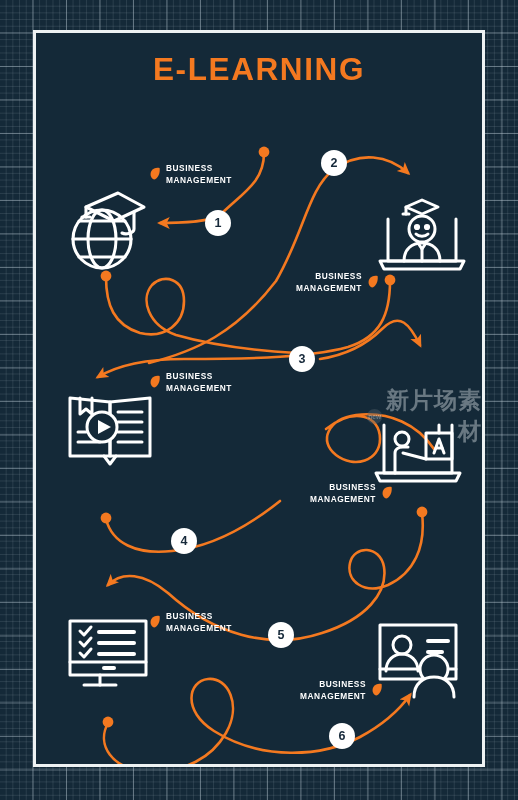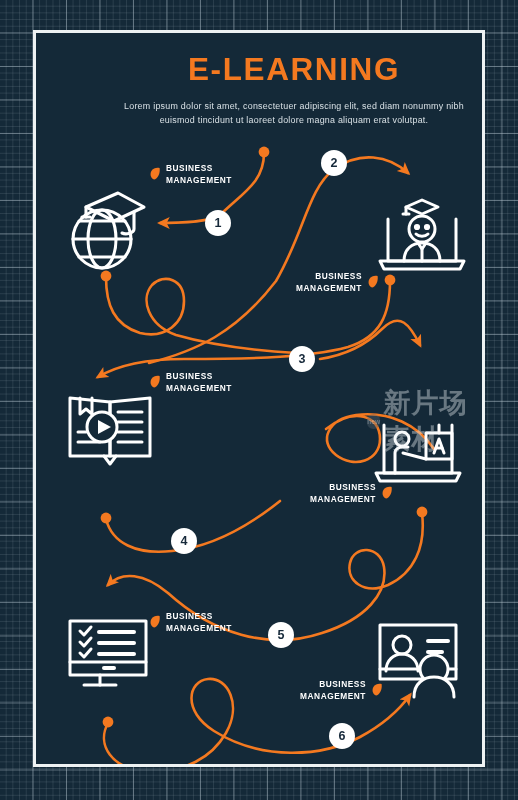--- a/index.html
+++ b/index.html
@@ -25,21 +25,21 @@
   
   #poster{
     position:absolute;
     left:33px;top:30px;width:452px;height:737px;
     background:#142938;
     border:3px solid #EEF2F3;
     box-sizing:border-box;
     overflow:hidden;
   }
   
-  #header{position:absolute;left:0;top:0;width:100%;text-align:center;padding-left:35px;}
+  #header{position:absolute;left:0;top:0;width:100%;text-align:center;}
   #poster-title{
     margin:0;padding-top:21px;
     color:#F47920;
     font-size:31.5px;font-weight:bold;
     letter-spacing:1.6px;
     line-height:1;
   }
   #poster-subtitle{
     margin:0;padding:13px 40px 0 40px;
     color:#D8E0E5;
@@ -83,34 +83,33 @@
     opacity:.40;pointer-events:none;
   }
   #watermark .wm-badge{
     width:19px;height:15px;border-radius:8px/7px;
     background:#55636d;color:#dfe6ea;
     font-size:6.6px;font-weight:bold;
     display:flex;align-items:center;justify-content:center;
     font-family:"Liberation Sans",sans-serif;
   }
   #watermark .wm-text{
-    color:#e8eef1;font-size:27px;font-weight:bold;
-    font-family:"DejaVu Sans",sans-serif;letter-spacing:1px;
+    color:#e8eef1;font-size:23px;font-weight:bold;
+    font-family:"DejaVu Sans",sans-serif;letter-spacing:1px;text-align:right;
   }
 </style>
 </head>
 <body>
 
 <div id="grid-bg"></div>
 
 <div id="poster">
 
   <div id="header">
     <h1 id="poster-title">E-LEARNING</h1>
-    <p id="poster-subtitle">Lorem ipsum dolor sit amet, consectetuer adipiscing elit, sed diam nonummy nibh euismod tincidunt ut laoreet dolore magna aliquam erat volutpat.</p>
   </div>
 
   <svg id="paths-layer" viewBox="0 0 452 737">
     <defs>
       <marker id="arrow" viewBox="0 0 10 10" refX="7.2" refY="5" markerWidth="5.2" markerHeight="5.2" orient="auto-start-reverse">
         <path d="M 0 0.6 L 9.4 5 L 0 9.4 L 2.3 5 Z" fill="#F47920"></path>
       </marker>
     </defs>
     <g fill="none" stroke="#F47920" stroke-width="2.6" stroke-linecap="round">
 

